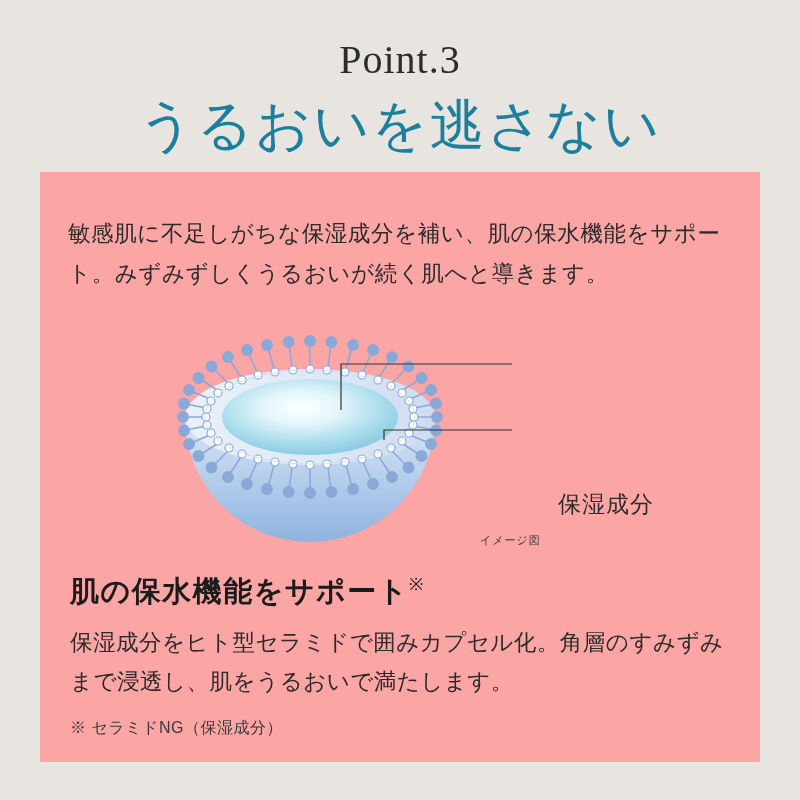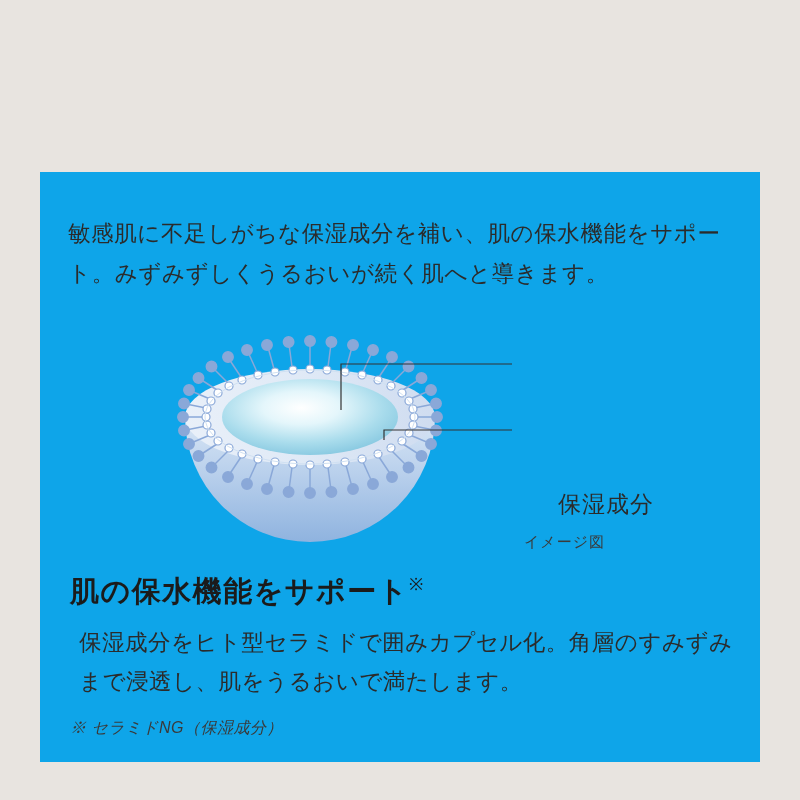--- a/index.html
+++ b/index.html
@@ -50,21 +50,21 @@
     font-family: "Liberation Sans", sans-serif;
   }
 
   
   .card {
     position: absolute;
     top: 172px;
     left: 40px;
     width: 720px;
     height: 590px;
-    background: #0ea5e9;
+    background: #fca5a5;
     box-sizing: border-box;
   }
 
   .lead {
     position: absolute;
     top: 42px;
     left: 28px;
     width: 664px;
     margin: 0;
     font-size: 22.5px;
@@ -93,24 +93,23 @@
     white-space: nowrap;
     margin-left: 28px;
   }
   .callout-1 { top: 167px; left: 470px; }
   .callout-2 { top: 233px; left: 470px; }
 
   .image-note {
     position: absolute;
     top: 361px;
     left: 440px;
-    font-size: 15px;
+    font-size: 11px;
     letter-spacing: 1px;
     color: #3a3a3a;
-    margin-left: 44px;
   }
 
   
   .subhead {
     position: absolute;
     top: 400px;
     left: 30px;
     margin: 0;
     font-size: 29px;
     font-weight: bold;
@@ -118,44 +117,47 @@
     color: #1b1b1b;
   }
   .subhead .mark {
     font-size: 17px;
     vertical-align: super;
     font-weight: normal;
   }
   .body-copy {
     position: absolute;
     top: 452px;
-    left: 39px;
+    left: 30px;
     width: 665px;
     margin: 0;
     font-size: 22.5px;
     line-height: 1.72;
     color: #2b2b2b;
     letter-spacing: 0.5px;
   }
   .footnote {
     position: absolute;
     top: 546px;
     left: 30px;
     margin: 0;
     font-size: 16px;
     letter-spacing: 0.5px;
     color: #3a3a3a;
-    font-style: italic;
   }
 </style>
 </head>
 <body>
 
 <div class="page">
 
+  <div class="header">
+    <p class="point-label">Point.3</p>
+    <h1 class="headline">うるおいを逃さない</h1>
+  </div>
 
   <div class="card">
 
     <p class="lead">敏感肌に不足しがちな保湿成分を補い、肌の保水機能をサポート。みずみずしくうるおいが続く肌へと導きます。</p>
 
     <div class="figure-wrap">
       <svg width="680" height="270" viewBox="0 0 680 270" xmlns="http://www.w3.org/2000/svg">
         <defs>
           <radialGradient id="coreGrad" cx="45%" cy="38%" r="62%">
             <stop offset="0%" stop-color="#ffffff"></stop>

